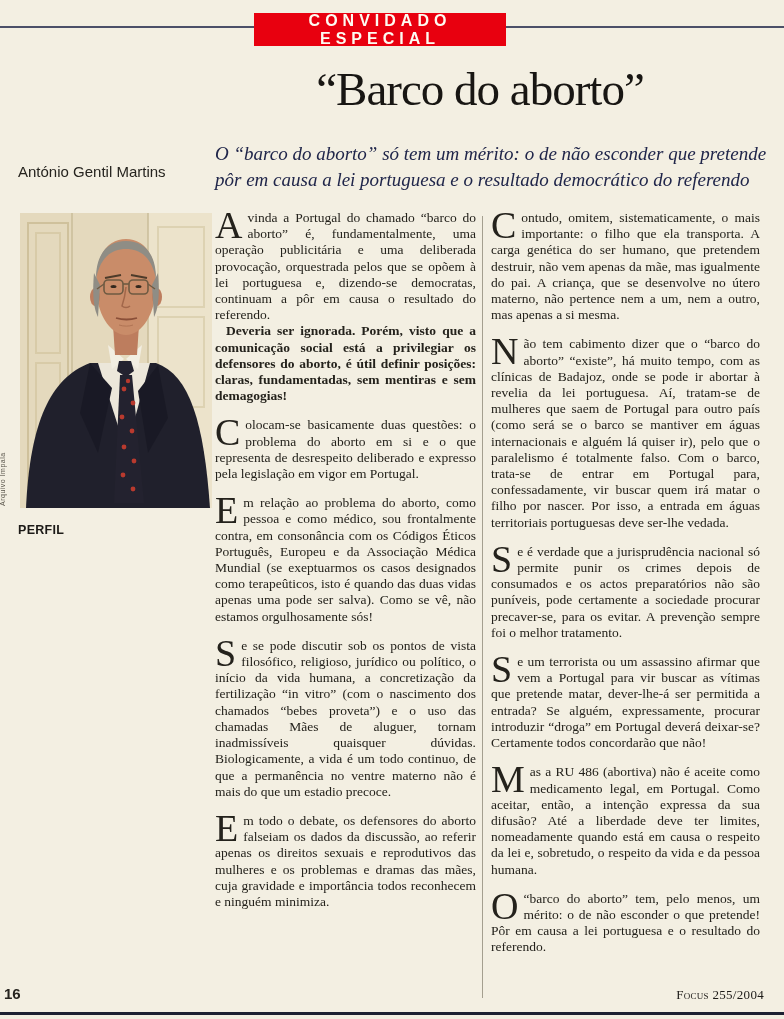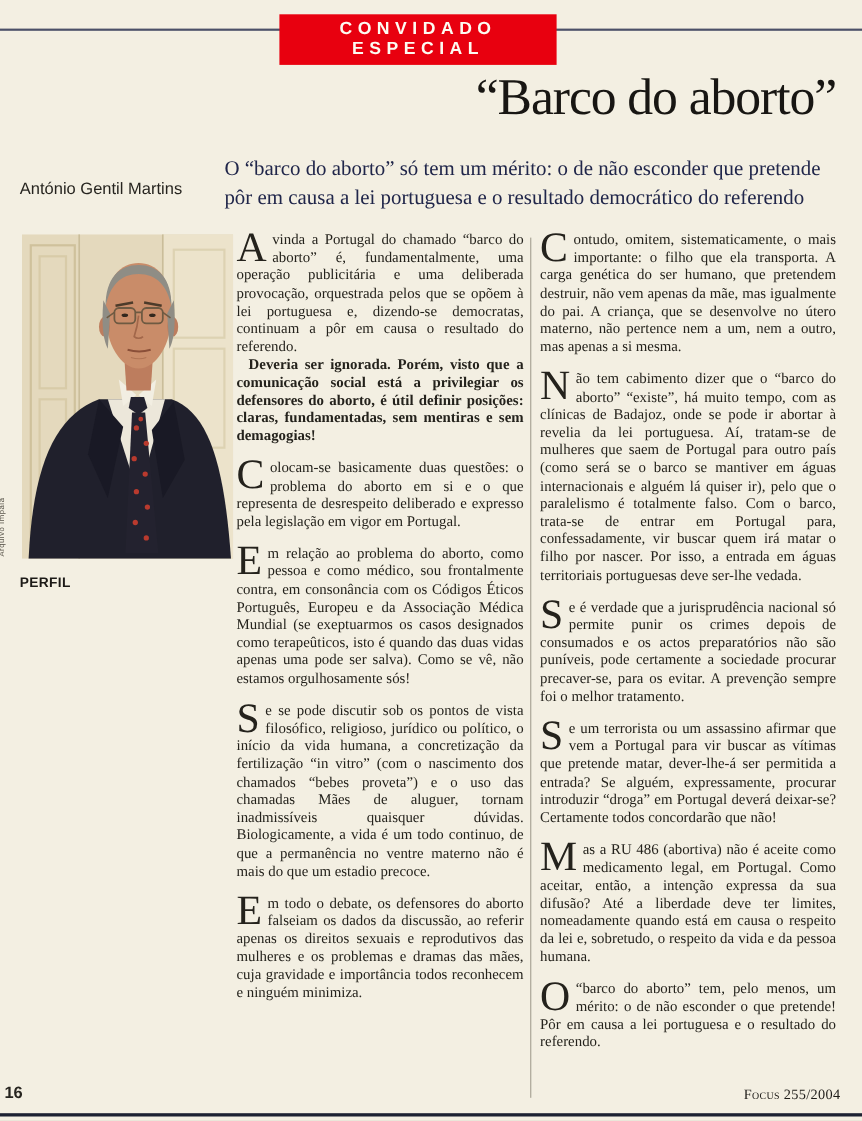--- a/index.html
+++ b/index.html
@@ -14,40 +14,40 @@
     background:#f3efe2;
     overflow:hidden;
     color:#211f1a;
   }
   
   .top-rule{
     position:absolute;top:26px;left:0;width:784px;height:2px;
     background:#4b5068;
   }
   .banner{
-    position:absolute;top:13px;left:254px;width:252px;height:46px;
+    position:absolute;top:13px;left:254px;width:252px;height:33px;
     background:#e8000f;
     color:#fdfbf2;
     font-family:"Liberation Sans", sans-serif;
     font-weight:bold;font-size:16px;letter-spacing:5px;
     display:flex;align-items:center;justify-content:center;
     text-align:center;
   }
   
   .title{
     position:absolute;top:62px;left:200px;width:560px;
-    margin:0;text-align:right;
+    margin:0;text-align:center;
     font-family:"Liberation Serif", serif;
     font-weight:400;font-size:47px;color:#181613;
     letter-spacing:-1px;
   }
   .standfirst{
-    position:absolute;top:141px;left:204px;width:552px;
+    position:absolute;top:141px;left:215px;width:552px;
     margin:0;
-    font-size:19px;line-height:26px;
+    font-style:italic;font-size:19px;line-height:26px;
     color:#20264a;
   }
   .author{
     position:absolute;top:163px;left:18px;width:190px;
     font-family:"Liberation Sans", sans-serif;
     font-size:15px;color:#26241f;
   }
   
   .photo{
     position:absolute;top:213px;left:20px;width:192px;height:295px;

